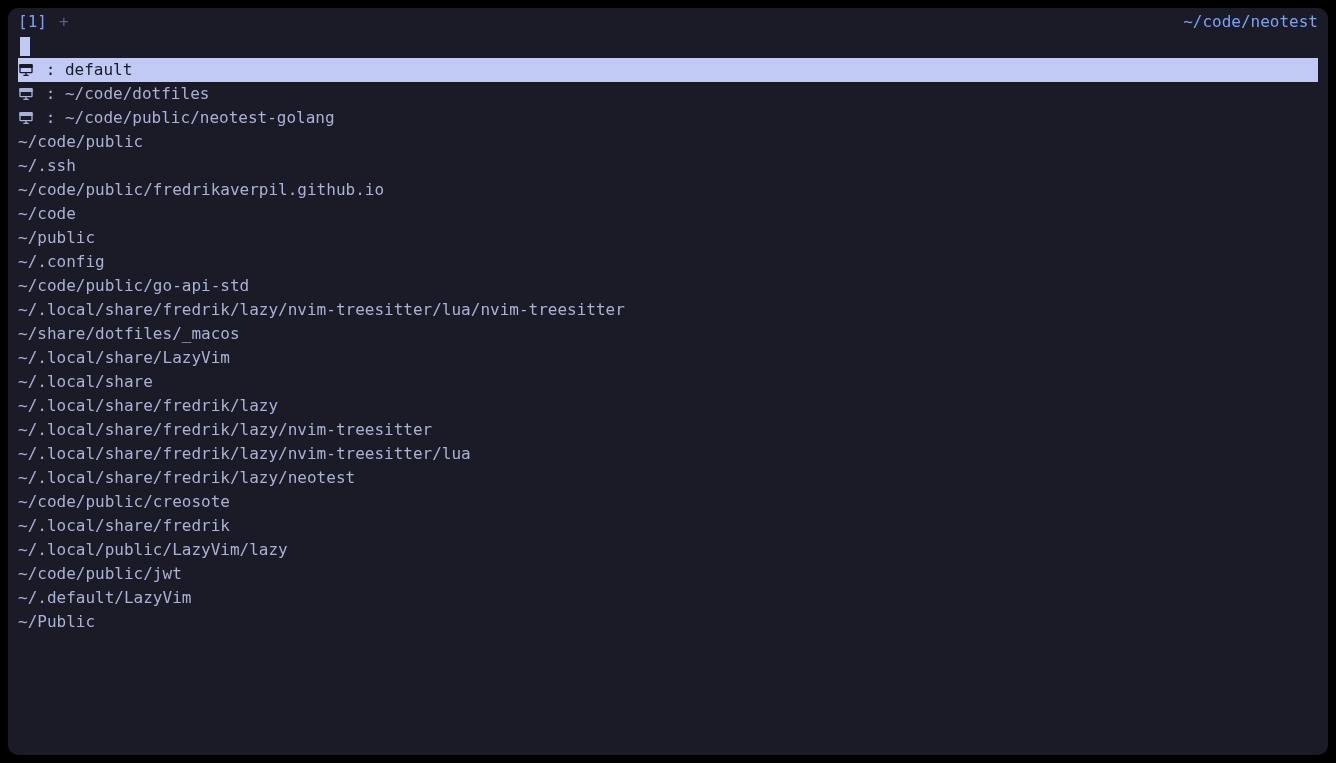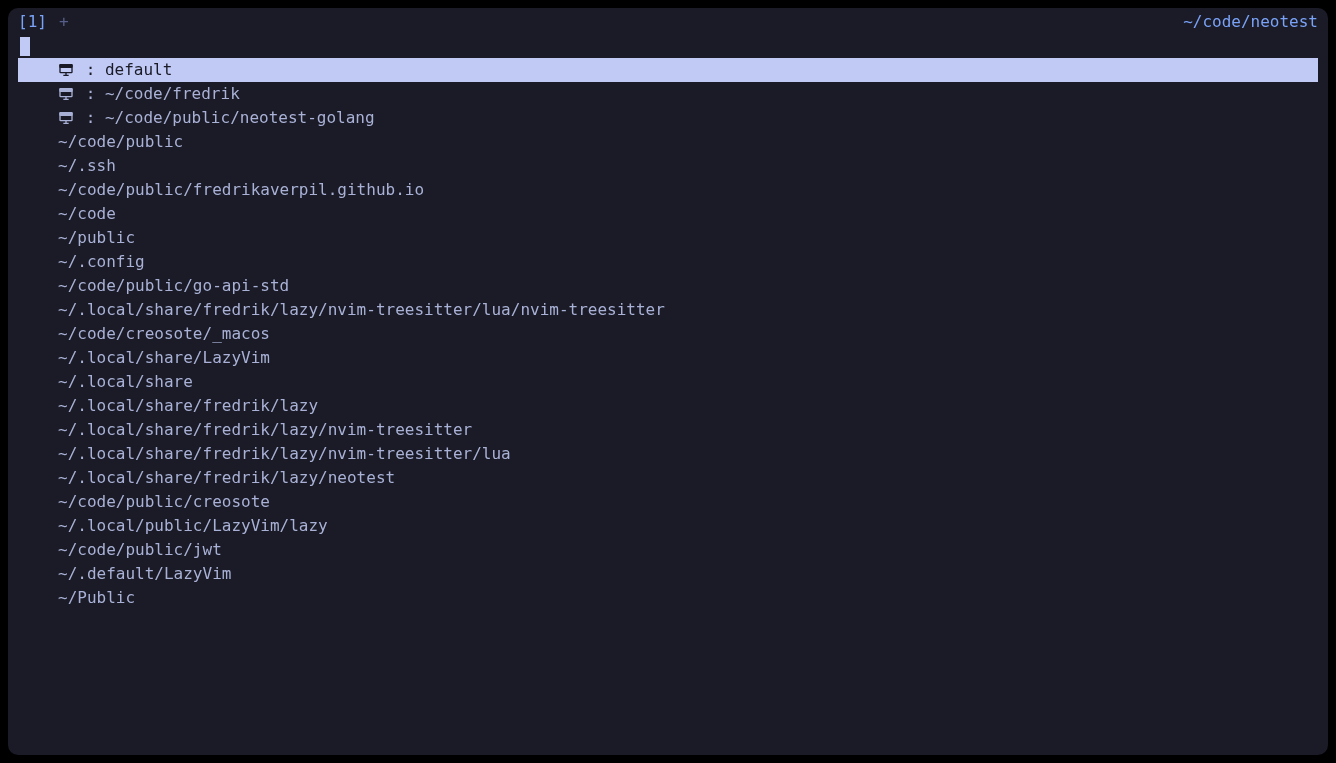--- a/index.html
+++ b/index.html
@@ -64,21 +64,20 @@
       vertical-align: middle;
     }
     .list {
       display: flex;
       flex-direction: column;
     }
     .list-item {
       height: 24px;
       display: flex;
       align-items: center;
-      padding-left: 40px;
       color: #a9b1d6;
       white-space: pre;
     }
     .list-item.selected {
       background: #c0caf5;
     }
     .list-item.selected .icon-wrap,
     .list-item.selected .item-text {
       color: #1a1b26;
     }
@@ -117,41 +116,42 @@
             <rect x="3" y="4" width="18" height="12" rx="1"></rect>
             <rect x="3" y="4" width="18" height="4" rx="1" fill="currentColor"></rect>
             <line x1="8" y1="20" x2="16" y2="20"></line>
             <line x1="12" y1="16" x2="12" y2="20"></line>
           </svg>&nbsp;</span><span class="item-text">: default</span></div>
       <div class="list-item"><span class="icon-wrap"><svg viewBox="0 0 24 24" fill="none" stroke="currentColor" stroke-width="2">
             <rect x="3" y="4" width="18" height="12" rx="1"></rect>
             <rect x="3" y="4" width="18" height="4" rx="1" fill="currentColor"></rect>
             <line x1="8" y1="20" x2="16" y2="20"></line>
             <line x1="12" y1="16" x2="12" y2="20"></line>
-          </svg>&nbsp;</span><span class="item-text">: ~/code/fredrik</span></div>
+          </svg>&nbsp;</span><span class="item-text">: ~/code/dotfiles</span></div>
       <div class="list-item"><span class="icon-wrap"><svg viewBox="0 0 24 24" fill="none" stroke="currentColor" stroke-width="2">
             <rect x="3" y="4" width="18" height="12" rx="1"></rect>
             <rect x="3" y="4" width="18" height="4" rx="1" fill="currentColor"></rect>
             <line x1="8" y1="20" x2="16" y2="20"></line>
             <line x1="12" y1="16" x2="12" y2="20"></line>
           </svg>&nbsp;</span><span class="item-text">: ~/code/public/neotest-golang</span></div>
       <div class="list-item"><span class="item-text">~/code/public</span></div>
       <div class="list-item"><span class="item-text">~/.ssh</span></div>
       <div class="list-item"><span class="item-text">~/code/public/fredrikaverpil.github.io</span></div>
       <div class="list-item"><span class="item-text">~/code</span></div>
       <div class="list-item"><span class="item-text">~/public</span></div>
       <div class="list-item"><span class="item-text">~/.config</span></div>
       <div class="list-item"><span class="item-text">~/code/public/go-api-std</span></div>
       <div class="list-item"><span class="item-text">~/.local/share/fredrik/lazy/nvim-treesitter/lua/nvim-treesitter</span></div>
-      <div class="list-item"><span class="item-text">~/code/creosote/_macos</span></div>
+      <div class="list-item"><span class="item-text">~/share/dotfiles/_macos</span></div>
       <div class="list-item"><span class="item-text">~/.local/share/LazyVim</span></div>
       <div class="list-item"><span class="item-text">~/.local/share</span></div>
       <div class="list-item"><span class="item-text">~/.local/share/fredrik/lazy</span></div>
       <div class="list-item"><span class="item-text">~/.local/share/fredrik/lazy/nvim-treesitter</span></div>
       <div class="list-item"><span class="item-text">~/.local/share/fredrik/lazy/nvim-treesitter/lua</span></div>
       <div class="list-item"><span class="item-text">~/.local/share/fredrik/lazy/neotest</span></div>
       <div class="list-item"><span class="item-text">~/code/public/creosote</span></div>
+      <div class="list-item"><span class="item-text">~/.local/share/fredrik</span></div>
       <div class="list-item"><span class="item-text">~/.local/public/LazyVim/lazy</span></div>
       <div class="list-item"><span class="item-text">~/code/public/jwt</span></div>
       <div class="list-item"><span class="item-text">~/.default/LazyVim</span></div>
       <div class="list-item"><span class="item-text">~/Public</span></div>
     </div>
 </div>
 
 </body></html>

